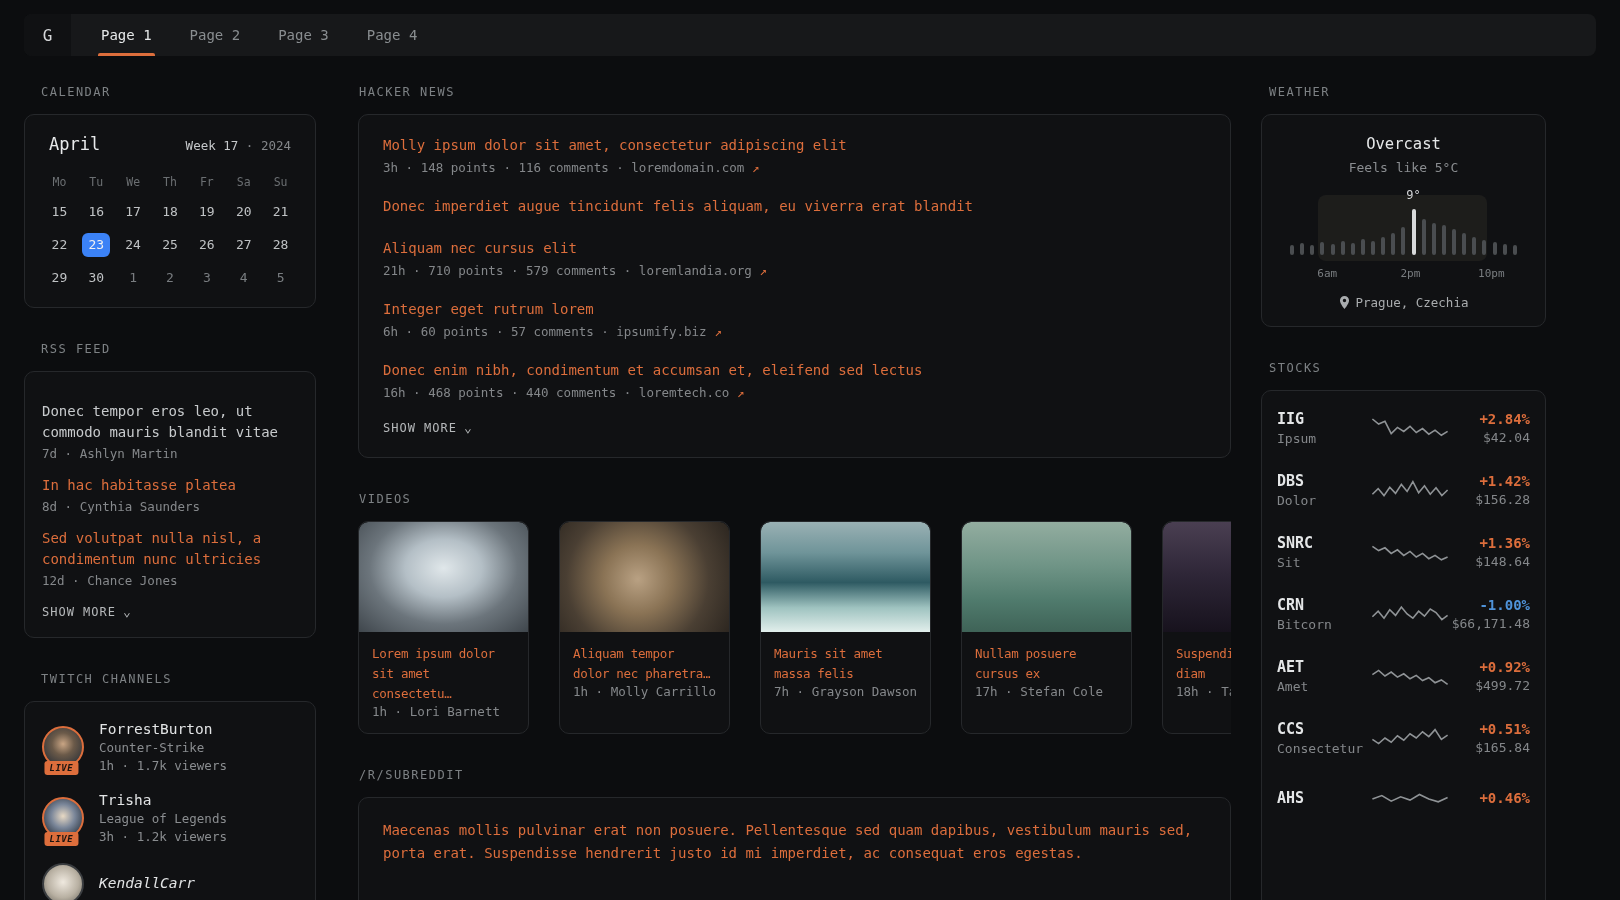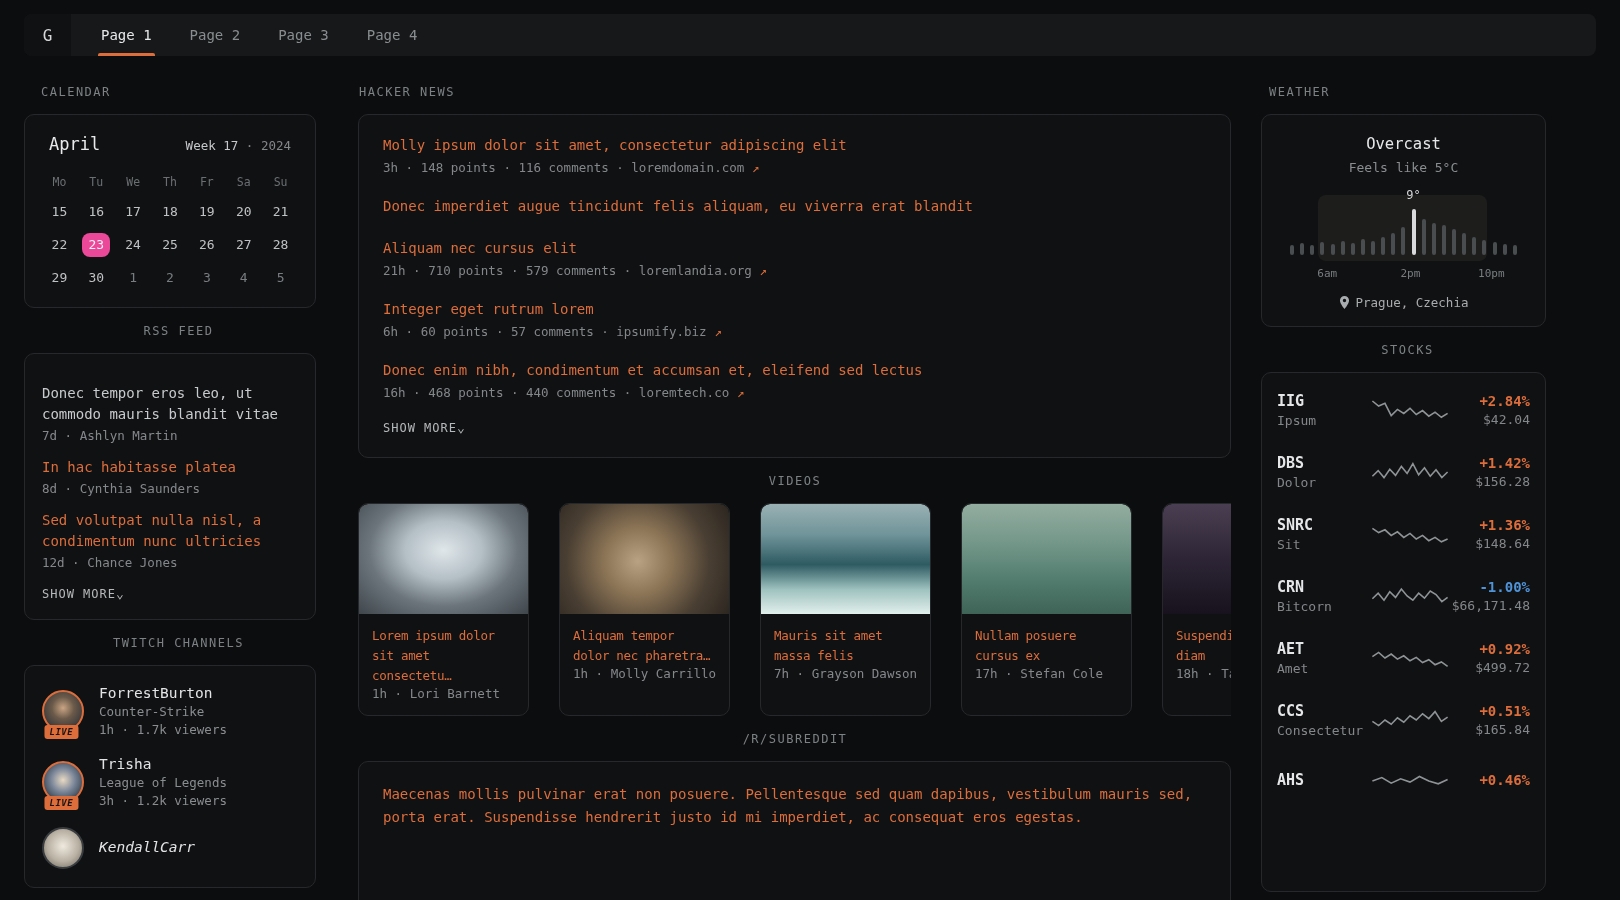--- a/index.html
+++ b/index.html
@@ -29,42 +29,42 @@
   .tab.active::after{content:"";position:absolute;left:16px;right:16px;bottom:0;height:3px;background:var(--accent);border-radius:2px 2px 0 0;}
   
   .content{display:flex;padding:0 24px;align-items:flex-start;}
   .col-left{width:292px;flex:none;margin-right:42px;}
   .col-mid{width:873px;flex:none;margin-right:30px;}
   .col-right{width:285px;flex:none;}
   .section-title{font-size:12px;letter-spacing:1.5px;color:#7d8184;margin:29px 0 15px;}
   .col-left .section-title{margin-left:17px;}
   .col-mid .section-title{margin-left:1px;}
   .col-right .section-title{margin-left:8px;}
-  .section-title.later{margin-top:16px;text-align:center;}
+  .section-title.later{margin-top:34px;}
   .card{background:var(--card);border:1px solid var(--border);border-radius:10px;}
   
   .cal-card{padding:19px 16px 16px;}
   .cal-head{display:flex;justify-content:space-between;align-items:baseline;padding:0 8px;}
   .cal-month{font-size:17px;color:#e8eaeb;}
   .cal-weekinfo{font-size:12.5px;color:#c6c9cb;}
   .cal-weekinfo .dimpart{color:#84878a;}
   .cal-grid{display:grid;grid-template-columns:repeat(7,1fr);row-gap:7px;margin-top:18px;text-align:center;}
   .cal-list{display:contents;}
   .cal-dow{font-size:11.5px;color:#6b6f72;line-height:20px;}
   .cal-cell{height:26px;display:flex;align-items:center;justify-content:center;}
   .cal-day{font-size:13px;color:#bfc2c4;min-width:28px;line-height:24px;border-radius:6px;}
   .cal-day.muted{color:#797d80;}
-  .cal-day.selected{background:#ec4899;color:#f0f1f2;border-radius:8px;}
+  .cal-day.selected{background:#3b82f6;color:#f0f1f2;}
   
   .rss-card{padding:29px 17px 18px;}
   .rss-item{margin-bottom:14px;cursor:pointer;}
   .rss-title{font-size:14px;line-height:1.5;color:var(--accent);}
   .rss-title.visited{color:#c8cbcd;}
   .rss-meta{font-size:12.5px;color:#85888b;margin-top:3px;}
-  .show-more{display:flex;align-items:center;font-size:12px;letter-spacing:1px;color:#b6b9bb;cursor:pointer;margin-top:17px;}
+  .show-more{display:flex;align-items:center;gap:7px;font-size:12px;letter-spacing:1px;color:#b6b9bb;cursor:pointer;margin-top:17px;}
   .chev{font-size:13px;color:#b6b9bb;line-height:10px;}
   
   .twitch-card{padding:19px 17px 18px;}
   .twitch-item{display:flex;align-items:center;gap:15px;margin-bottom:19px;cursor:pointer;}
   .twitch-item:last-child{margin-bottom:0;font-style:italic;}
   .avatar-wrap{position:relative;flex:none;}
   .avatar{width:42px;height:42px;border-radius:50%;border:2px solid #3a3d40;}
   .twitch-item.is-live .avatar{border-color:var(--accent);}
   .avatar.a1{background:radial-gradient(circle at 50% 42%,#c9a584 0%,#6b5a49 38%,#2e3238 85%);}
   .avatar.a2{background:radial-gradient(circle at 50% 45%,#e8d9c4 0%,#7a8699 42%,#27303b 88%);}

